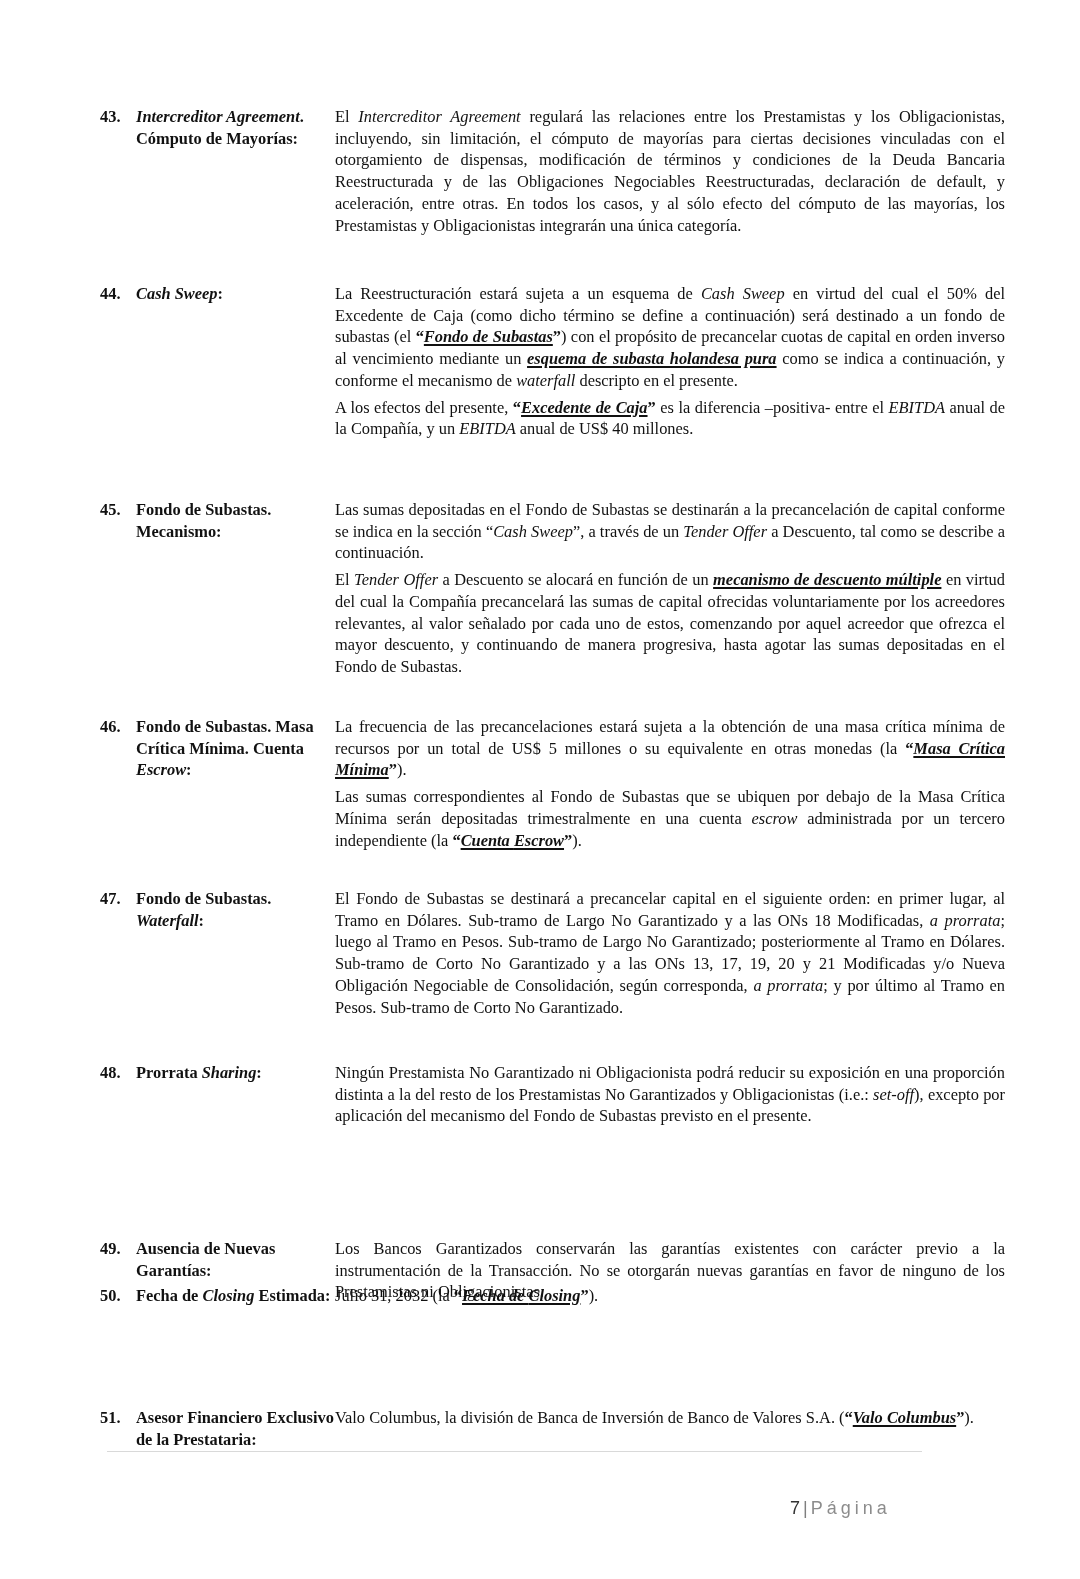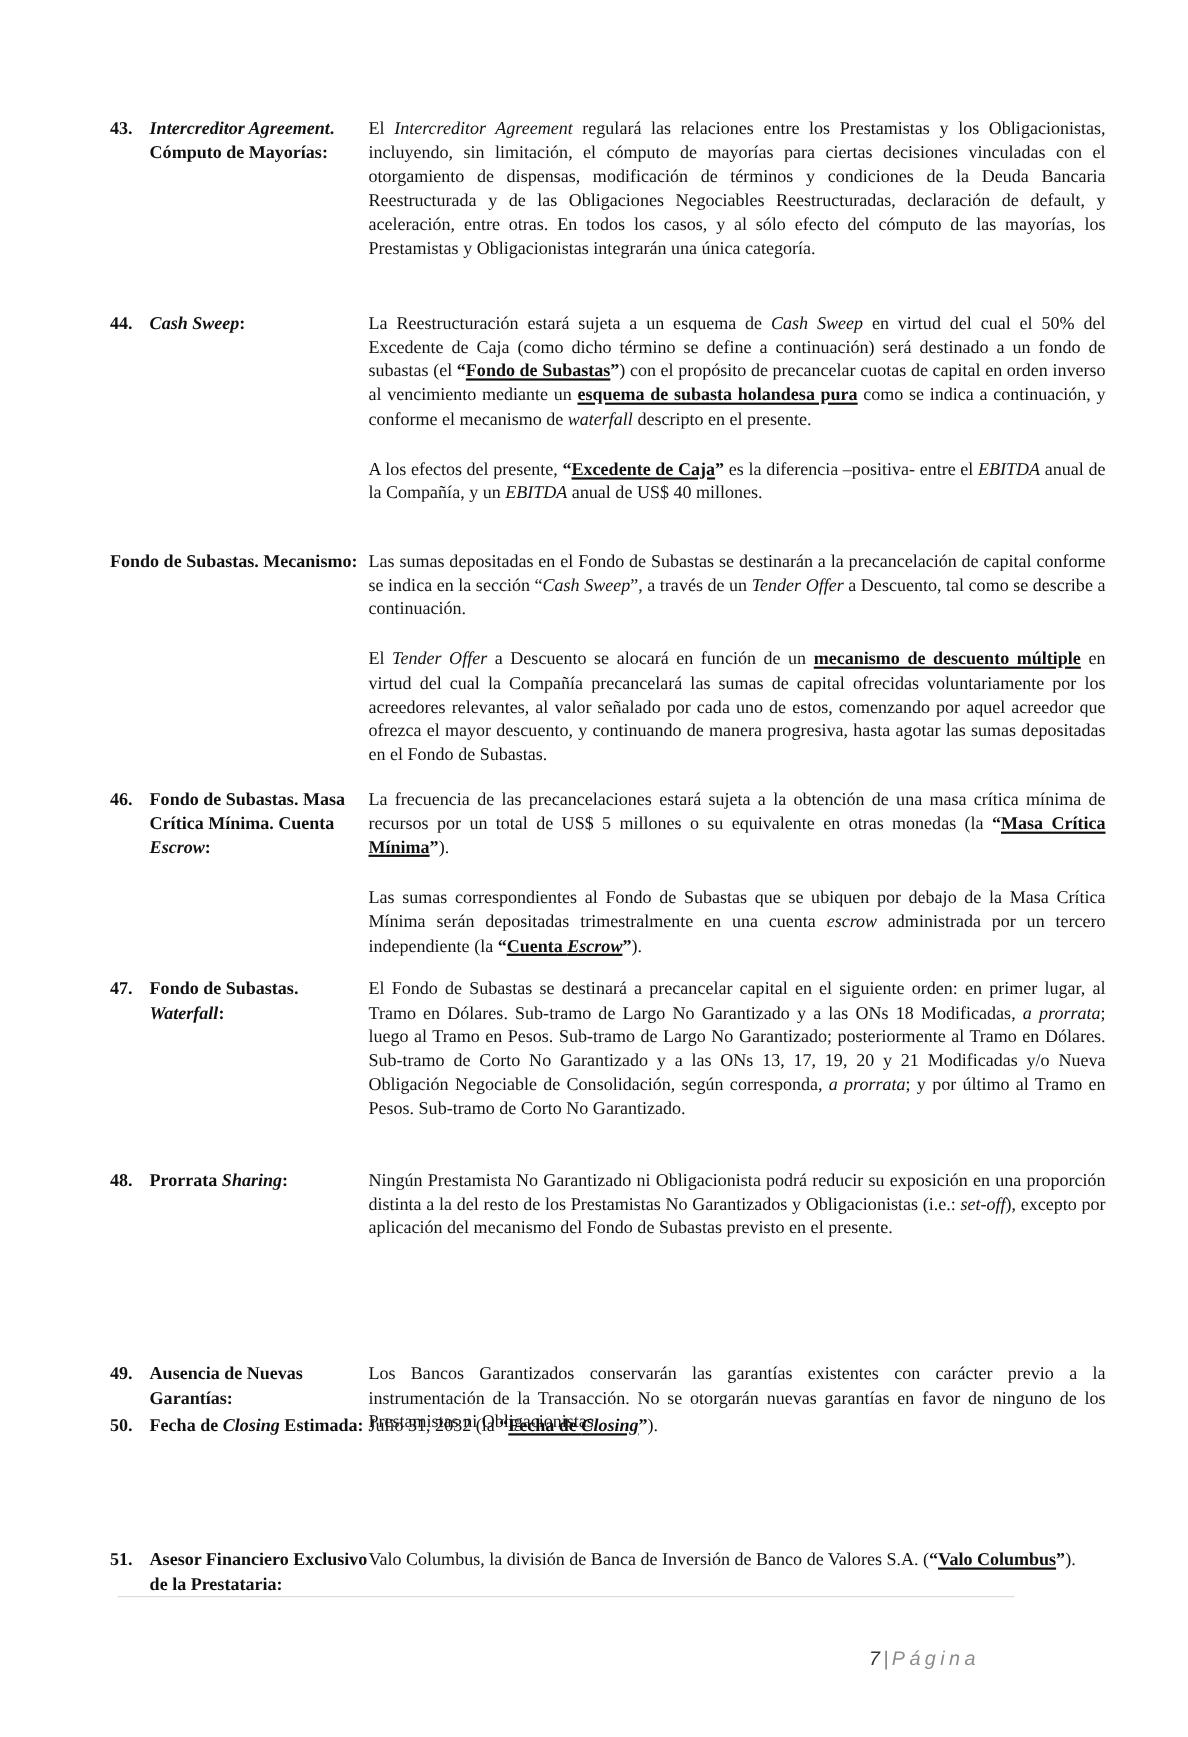--- a/index.html
+++ b/index.html
@@ -5,25 +5,25 @@
   html, body { margin: 0; padding: 0; background: #ffffff; }
   body { width: 1080px; height: 1579px; position: relative; overflow: hidden;
          font-family: "Liberation Serif", "DejaVu Serif", serif; color: #111; font-size: 16.4px; line-height: 21.7px; }
   .page { position: absolute; left: 0; top: 0; width: 1080px; height: 1579px; }
   .row { position: absolute; left: 100px; width: 905px; display: flex; }
   .term { width: 235px; flex: none; display: flex; font-weight: bold; }
   .term .num { width: 36px; flex: none; }
   .term .lbl { flex: 1; }
   .body { width: 670px; flex: none; text-align: justify; }
   .body p { margin: 0; }
-  .body p + p { margin-top: 24px; }
+  .body p + p { margin-top: 5px; }
   i, em { font-style: italic; }
-  .du { font-weight: bold; text-decoration: underline; text-decoration-thickness: 2px; text-underline-offset: 2px; }
+  .du { font-weight: bold; text-decoration: underline; text-decoration-thickness: 2px; text-underline-offset: 2px; font-style: italic; }
   .footer-line { position: absolute; left: 107px; top: 1451px; width: 815px; height: 1px; background: #d9d9d9; }
-  .page-num { position: absolute; left: 790px; top: 1498px; font-family: "Liberation Sans", "DejaVu Sans", sans-serif; font-size: 18px; color: #333; letter-spacing: 0px; font-style: italic; }
+  .page-num { position: absolute; left: 790px; top: 1498px; font-family: "Liberation Sans", "DejaVu Sans", sans-serif; font-size: 18px; color: #333; letter-spacing: 0px; }
   .page-num .sep { color: #7f7f7f; margin: 0 3px; }
   .page-num .word { color: #8c8c8c; letter-spacing: 4px; }
 </style>
 </head>
 <body>
 
 <div class="page">
   <div id="sections">
       <div class="row" style="top: 106px;">
         <div class="term">
@@ -39,20 +39,21 @@
           <span class="num">44.</span>
           <span class="lbl"><i>Cash Sweep</i><span>:</span></span>
         </div>
         <div class="body">
           <p><span>La Reestructuración estará sujeta a un esquema de </span><i>Cash Sweep</i><span> en virtud del cual el 50% del Excedente de Caja (como dicho término se define a continuación) será destinado a un fondo de subastas (el </span><b>“</b><span class="du">Fondo de Subastas</span><b>”</b><span>) con el propósito de precancelar cuotas de capital en orden inverso al vencimiento mediante un </span><span class="du">esquema de subasta holandesa pura</span><span> como se indica a continuación, y conforme el mecanismo de </span><i>waterfall</i><span> descripto en el presente.</span></p>
           <p><span>A los efectos del presente, </span><b>“</b><span class="du">Excedente de Caja</span><b>”</b><span> es la diferencia –positiva- entre el </span><i>EBITDA</i><span> anual de la Compañía, y un </span><i>EBITDA</i><span> anual de US$ 40 millones.</span></p>
         </div>
       </div>
       <div class="row" style="top: 499px;">
         <div class="term">
+          <span class="num">45.</span>
           <span class="lbl"><span>Fondo de Subastas. Mecanismo:</span></span>
         </div>
         <div class="body">
           <p><span>Las sumas depositadas en el Fondo de Subastas se destinarán a la precancelación de capital conforme se indica en la sección “</span><i>Cash Sweep</i><span>”, a través de un </span><i>Tender Offer</i><span> a Descuento, tal como se describe a continuación.</span></p>
           <p><span>El </span><i>Tender Offer</i><span> a Descuento se alocará en función de un </span><span class="du">mecanismo de descuento múltiple</span><span> en virtud del cual la Compañía precancelará las sumas de capital ofrecidas voluntariamente por los acreedores relevantes, al valor señalado por cada uno de estos, comenzando por aquel acreedor que ofrezca el mayor descuento, y continuando de manera progresiva, hasta agotar las sumas depositadas en el Fondo de Subastas.</span></p>
         </div>
       </div>
       <div class="row" style="top: 716px;">
         <div class="term">
           <span class="num">46.</span>

